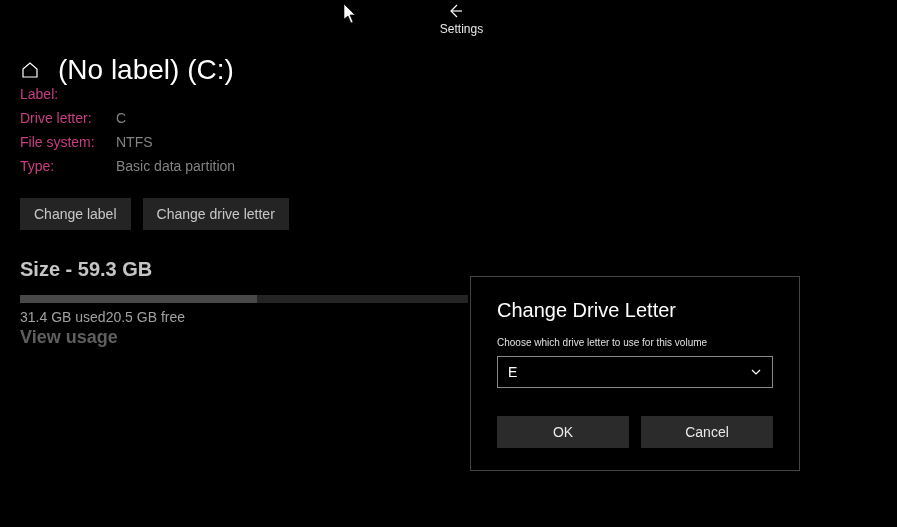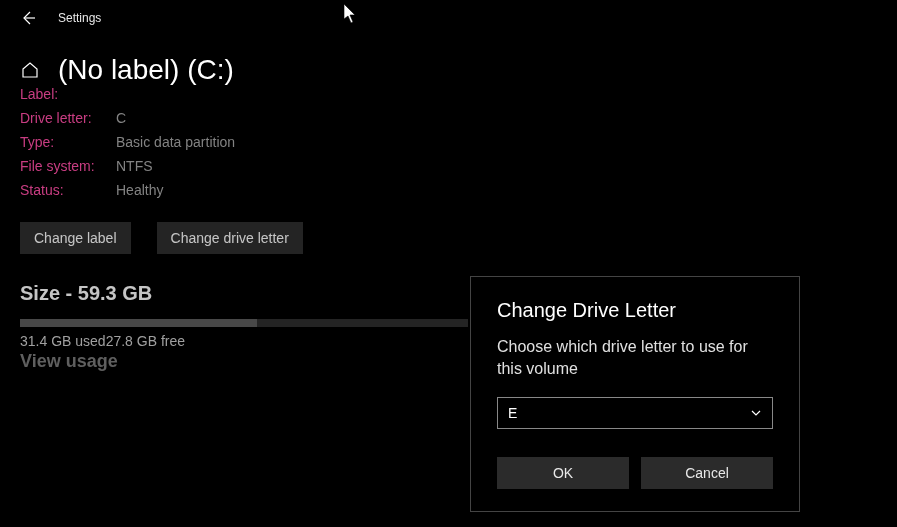--- a/index.html
+++ b/index.html
@@ -10,20 +10,21 @@
     font-family: "Segoe UI", Arial, sans-serif;
     font-size: 14px;
     overflow: hidden;
     position: relative;
   }
   .titlebar {
     height: 36px;
     display: flex;
     align-items: center;
     padding-left: 12px;
+    flex-direction: column;
   }
   .back-btn {
     width: 32px; height: 32px;
     display: flex; align-items: center; justify-content: center;
     color: #fff;
     cursor: pointer;
   }
   .titlebar-title {
     font-size: 12px;
     margin-left: 14px;
@@ -65,21 +66,21 @@
   .kv-label {
     width: 96px;
     color: #ec4899;
   }
   .kv-value {
     color: #9a9a9a;
   }
   .btn-row {
     margin-top: 24px;
     display: flex;
-    gap: 26px;
+    gap: 12px;
   }
   .btn {
     background: #2b2b2b;
     color: #e8e8e8;
     border: none;
     padding: 8px 14px;
     font-size: 14px;
     cursor: pointer;
     font-family: inherit;
   }
@@ -127,23 +128,23 @@
     border: 1px solid #444;
     padding: 22px 26px;
   }
   .dialog-title {
     font-size: 20px;
     font-weight: 400;
     margin-bottom: 14px;
     color: #fff;
   }
   .dialog-text {
-    font-size: 16px;
+    font-size: 10px;
     color: #e0e0e0;
-    margin-bottom: 18px;
+    margin-bottom: 6px;
     line-height: 1.35;
   }
   .select-box {
     width: 100%;
     height: 32px;
     border: 1px solid #888;
     background: #000;
     display: flex;
     align-items: center;
     justify-content: space-between;
@@ -202,46 +203,42 @@
 
   <div class="kv-row">
     <div class="kv-label">Label:</div>
     <div class="kv-value"></div>
   </div>
   <div class="kv-row">
     <div class="kv-label">Drive letter:</div>
     <div class="kv-value">C</div>
   </div>
   <div class="kv-row">
+    <div class="kv-label">File system:</div>
+    <div class="kv-value">NTFS</div>
+  </div>
+  <div class="kv-row">
     <div class="kv-label">Type:</div>
     <div class="kv-value">Basic data partition</div>
-  </div>
-  <div class="kv-row">
-    <div class="kv-label">File system:</div>
-    <div class="kv-value">NTFS</div>
-  </div>
-  <div class="kv-row">
-    <div class="kv-label">Status:</div>
-    <div class="kv-value">Healthy</div>
   </div>
 
   <div class="btn-row">
     <button class="btn">Change label</button>
     <button class="btn">Change drive letter</button>
   </div>
 
   <div class="size-header">Size - 59.3 GB</div>
 
   <div class="progress-wrap">
     <div class="progress-bar">
       <div class="progress-fill"></div>
     </div>
     <div class="progress-labels">
       <span>31.4 GB used</span>
-      <span>27.8 GB free</span>
+      <span>20.5 GB free</span>
     </div>
   </div>
 
 
   <div class="link-text">View usage</div>
 
 </div>
 
 <div class="dialog">
   <div class="dialog-title">Change Drive Letter</div>

